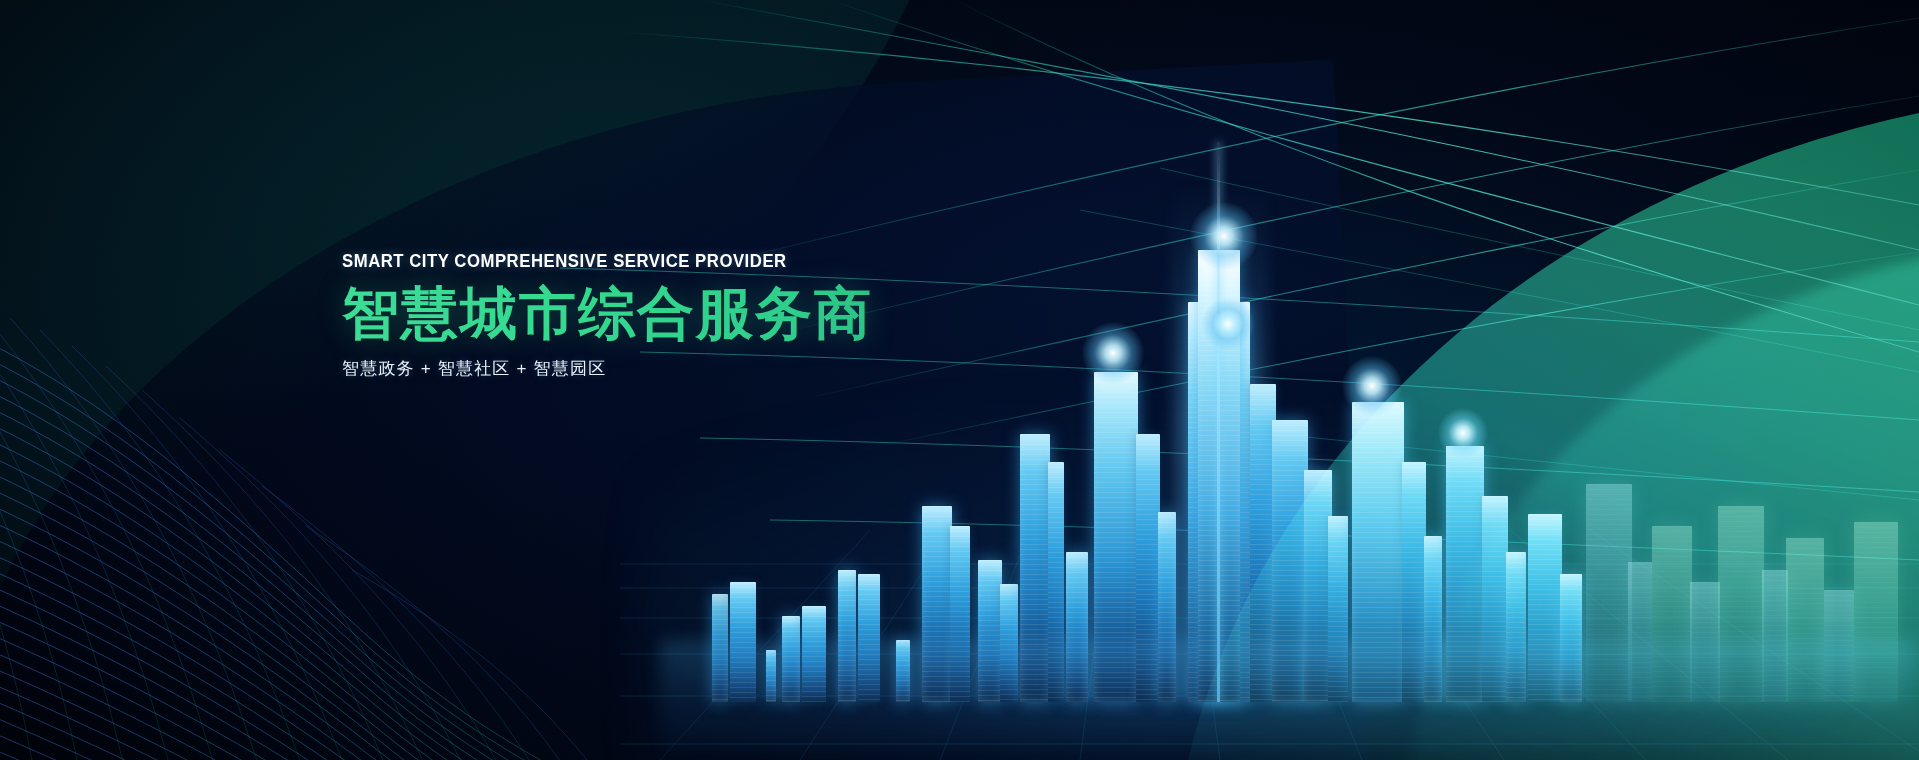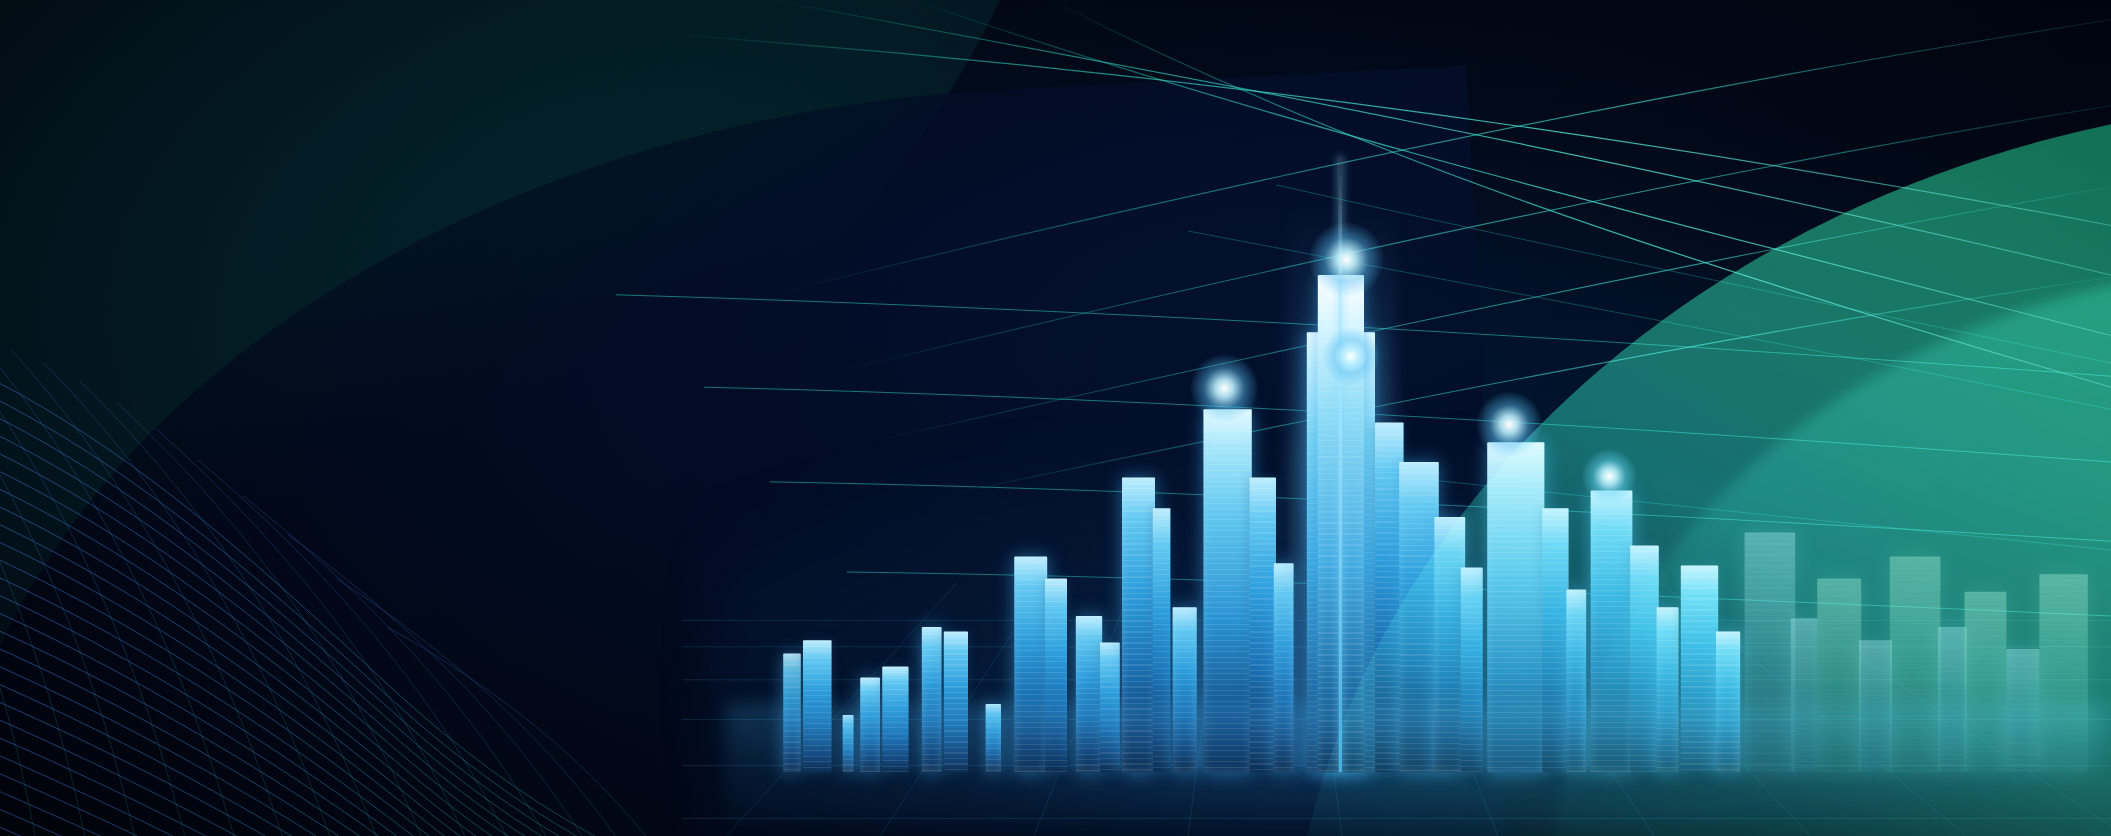--- a/index.html
+++ b/index.html
@@ -363,14 +363,19 @@
     <div class="bld green" style="left:1164px;width:44px; height:180px;"></div>
   </div>
 
   <div class="reflection"></div>
 
   <div class="green-swoosh"></div>
   <div class="green-swoosh-2"></div>
 
   <div class="vignette"></div>
 
+  <div class="copy">
+    <p class="eyebrow">SMART CITY COMPREHENSIVE SERVICE PROVIDER</p>
+    <h1 class="headline">智慧城市综合服务商</h1>
+    <p class="tagline">智慧政务 + 智慧社区 + 智慧园区</p>
+  </div>
 
 </div>
 
 </body></html>

